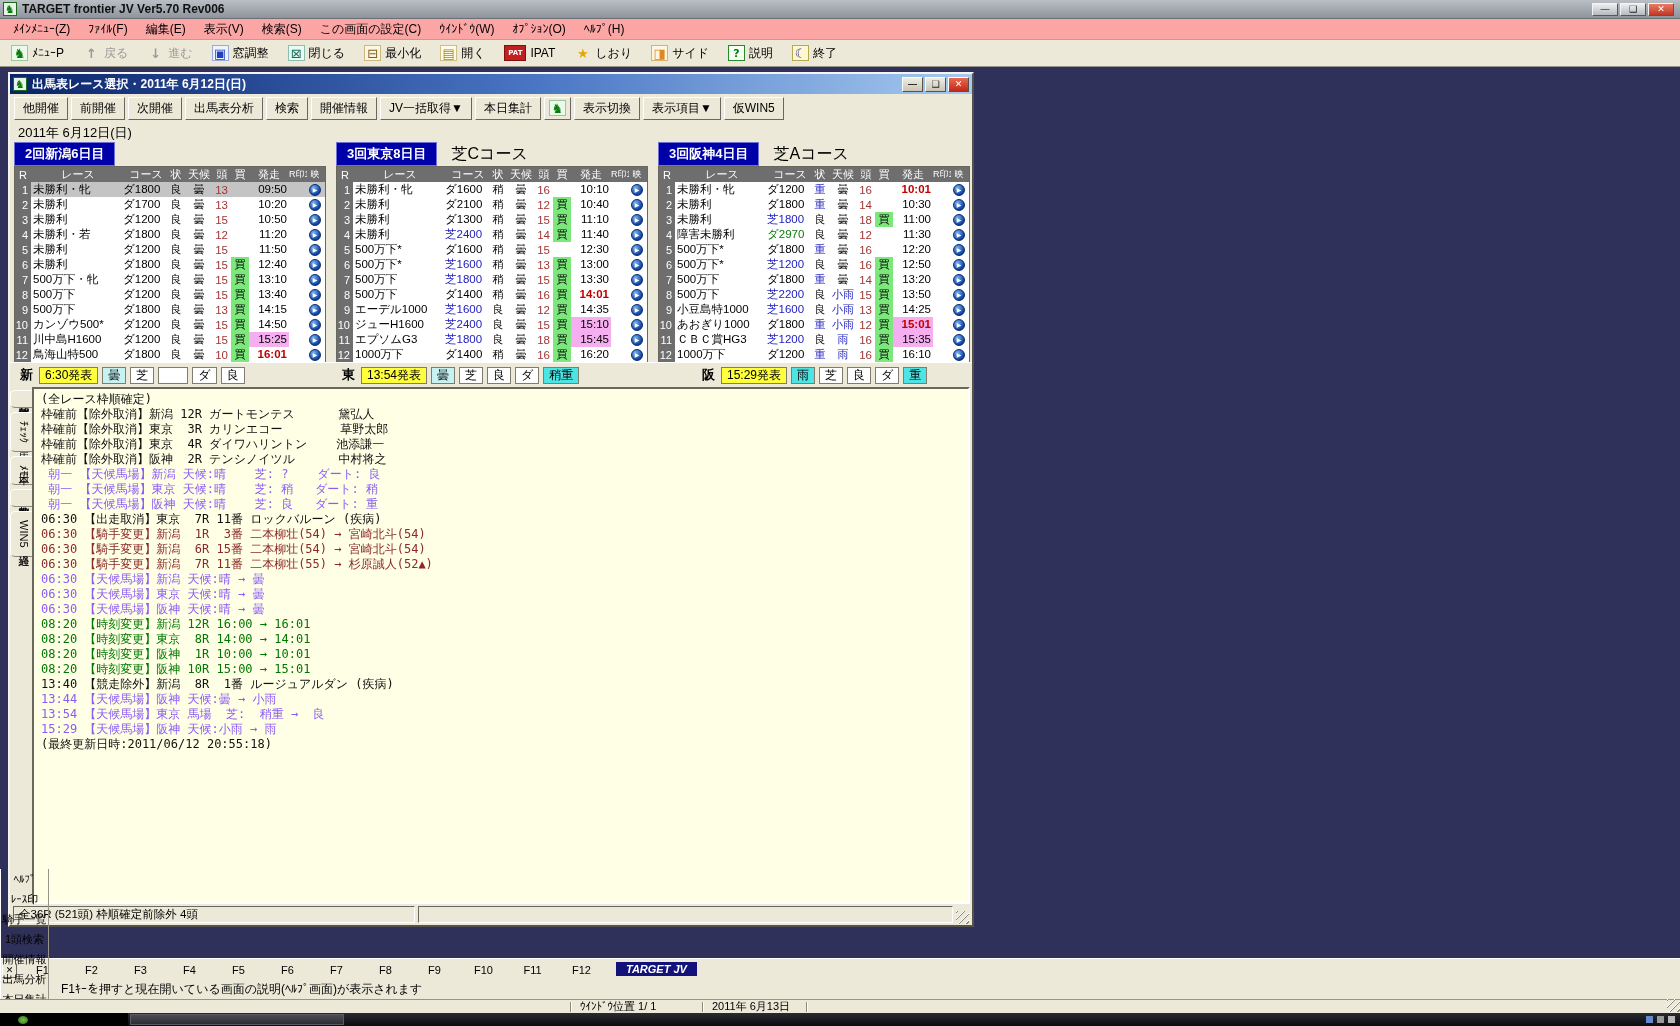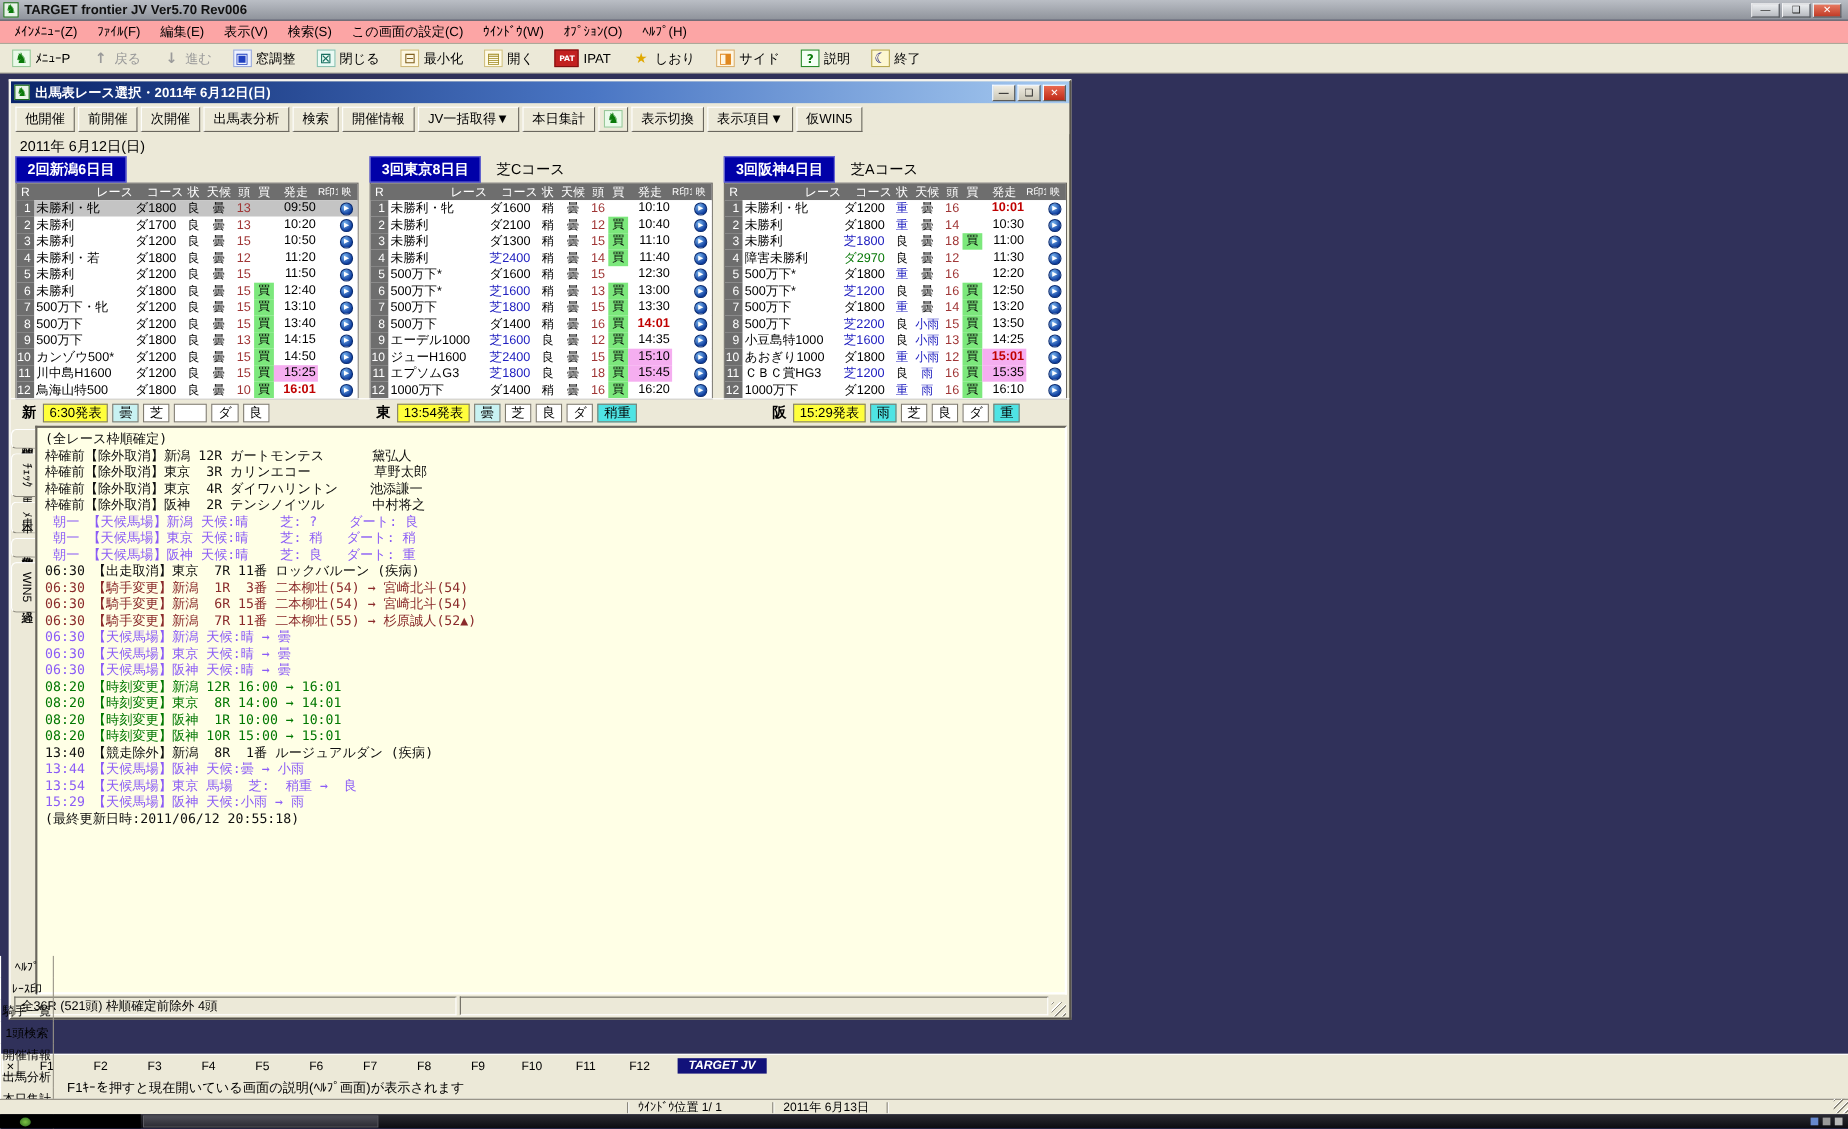--- a/index.html
+++ b/index.html
@@ -50,26 +50,26 @@
 .mbtn.gap-left{}
 .mbtn.icon-btn{padding:0 4px;}
 .date-row{height:20px;display:flex;align-items:flex-end;padding-left:8px;font-size:13px;flex:0 0 auto;}
 
 
 .tables-row{position:relative;height:220px;flex:0 0 auto;}
 .race-table-block{position:absolute;top:0;width:312px;}
 .rt0{left:4px;}.rt1{left:326px;}.rt2{left:648px;}
 .meeting-row{height:24px;display:flex;align-items:center;}
 .meeting-badge{background:#0000a8;color:#fff;font-weight:bold;font-size:13px;padding:2px 10px;border:1px solid #7070d8;white-space:nowrap;}
-.course-note{margin-left:14px;font-size:13px;}
+.course-note{margin-left:14px;font-size:16px;}
 .race-grid{background:#fff;border:1px solid #6a675e;}
 .race-hrow,.race-row{display:grid;grid-template-columns:16px 90px 46px 18px 28px 18px 18px 40px 18px 16px;height:15px;align-items:center;}
 .race-hrow{background:#6e6e6e;color:#fff;font-size:11px;}
 .race-hrow span{text-align:center;overflow:hidden;white-space:nowrap;}
-.race-hrow .h-1,.race-hrow .h-2{text-align:right;padding-left:4px;}
+.race-hrow .h-1,.race-hrow .h-2{text-align:center;padding-left:4px;}
 .race-hrow .h-8,.race-hrow .h-9{font-size:9px;}
 .race-row{background:#fff;font-size:11.5px;}
 .race-row.sel{background:#c4c4c4;}
 .c-r{background:#6e6e6e;color:#fff;height:100%;display:flex;align-items:center;justify-content:flex-end;padding-right:3px;font-size:11px;}
 .c-race{padding-left:2px;white-space:nowrap;overflow:hidden;}
 .c-course{padding-left:2px;white-space:nowrap;}
 .c-course.turf{color:#2020c0;}
 .c-course.jump{color:#0a7a0a;}
 .c-cond,.c-wx{text-align:center;white-space:nowrap;font-size:11px;}
 .blue{color:#2020c0;}

